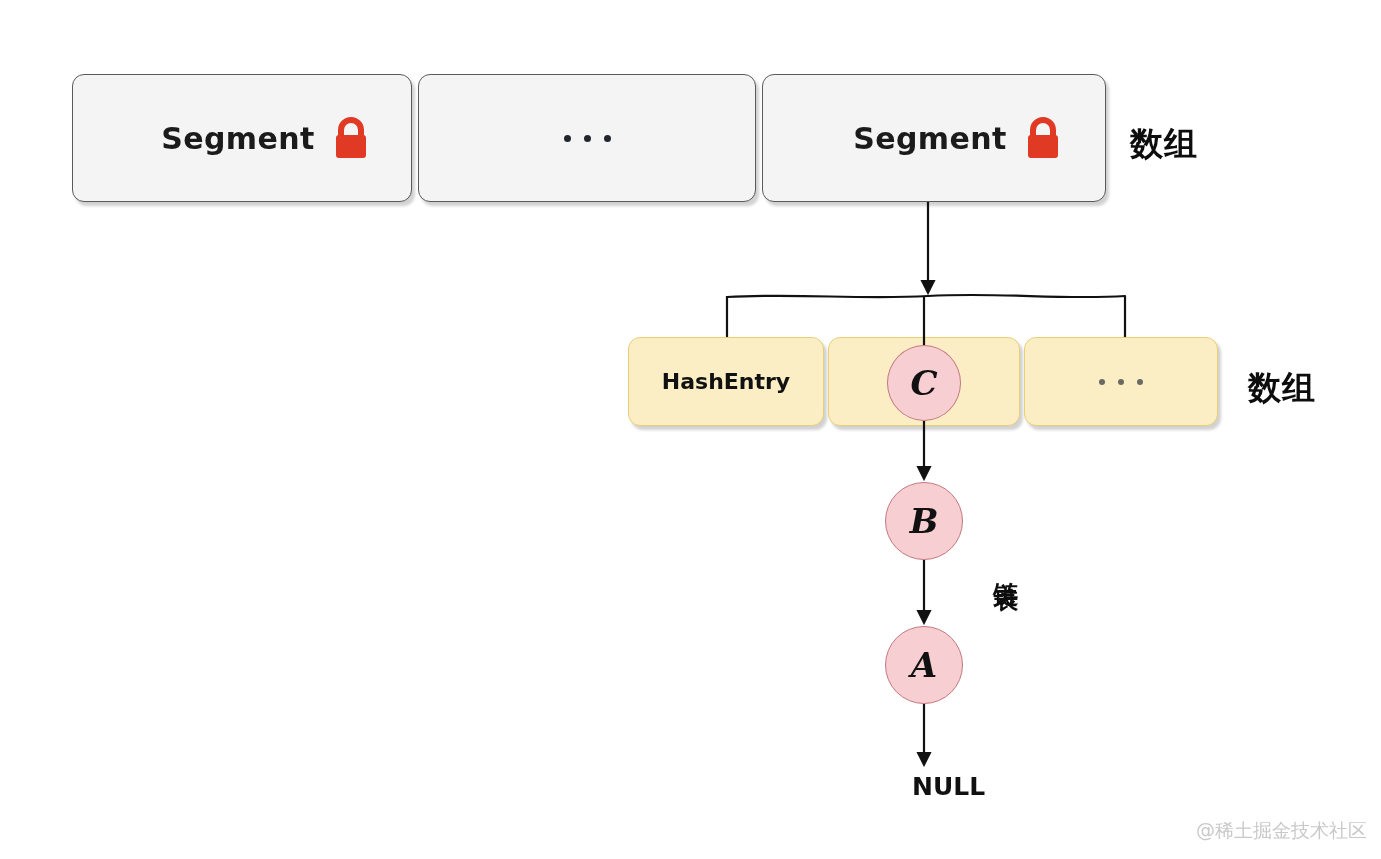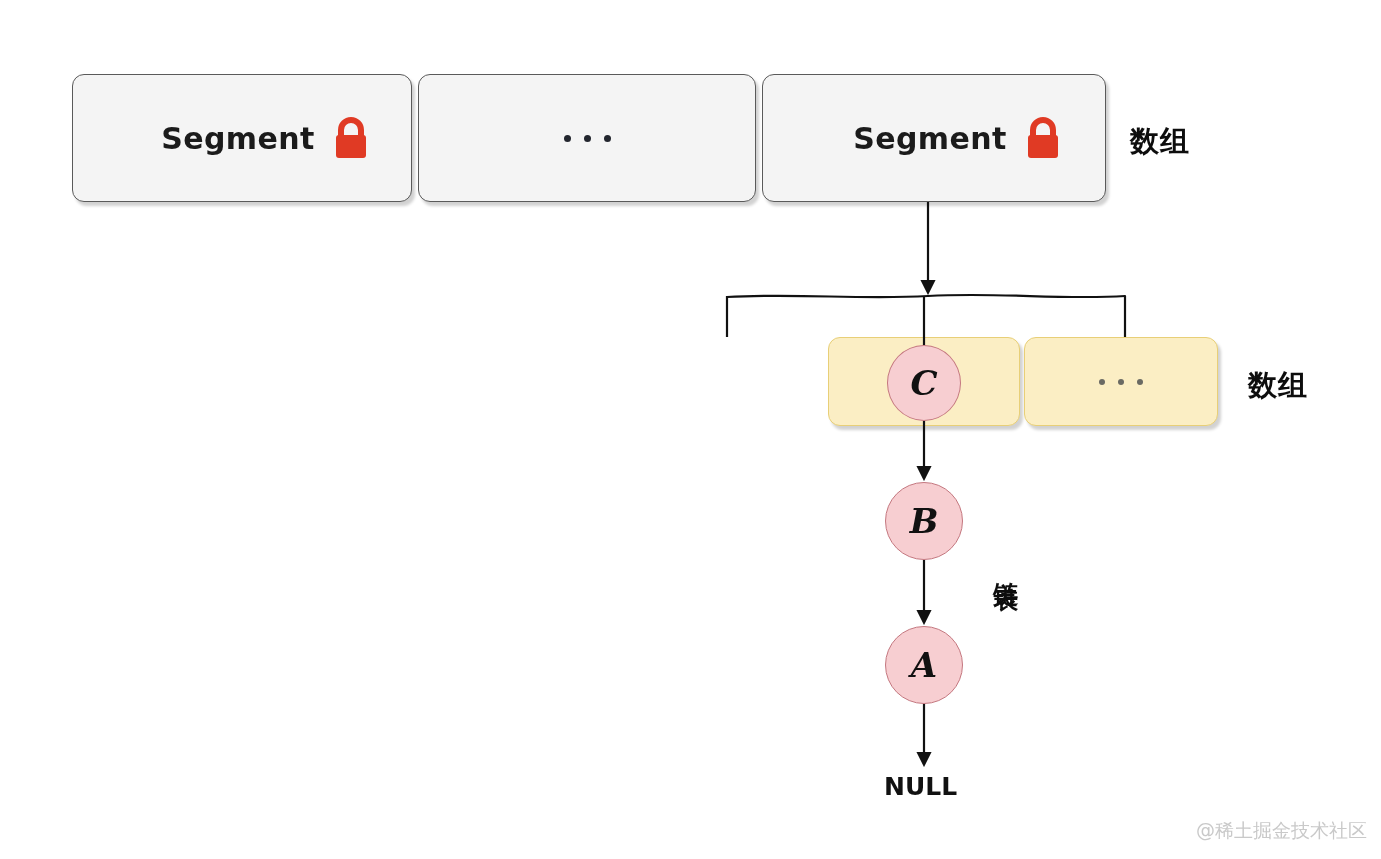--- a/index.html
+++ b/index.html
@@ -97,21 +97,21 @@
     font-size: 34px;
     font-weight: 700;
     color: #111111;
     box-sizing: border-box;
   }
 
   
   .cjk {
     position: absolute;
     font-family: "DejaVu Sans", sans-serif;
-    font-size: 29px;
+    font-size: 33px;
     font-weight: 700;
     color: #0d0d0d;
     white-space: nowrap;
     letter-spacing: 1px;
   }
   .cjk.vertical {
     writing-mode: vertical-rl;
     font-size: 25px;
     letter-spacing: 3px;
     line-height: 1.05;
@@ -171,20 +171,23 @@
     <span class="lock">
       <svg viewBox="0 0 40 44" width="40" height="44">
         <path d="M10 20 V14 a10 10 0 0 1 20 0 V20" fill="none" stroke="#e03a24" stroke-width="6"></path>
         <rect x="5" y="19" width="30" height="23" rx="3" fill="#e03a24"></rect>
       </svg>
     </span>
   </div>
 
   <div class="cjk" style="left:1130px; top:122px;">数组</div>
 
+  <div class="box entry-box" style="left:628px; top:337px; width:196px; height:89px;">
+    <span class="entry-label">HashEntry</span>
+  </div>
 
   <div class="box entry-box" style="left:828px; top:337px; width:192px; height:89px;"></div>
 
   <div class="box entry-box" style="left:1024px; top:337px; width:194px; height:89px;">
     <span class="dots small">
       <i></i>
         <i></i>
         <i></i>
     </span>
   </div>
@@ -198,21 +201,21 @@
   <div class="node" style="left:885px; top:482px; width:78px; height:78px;">
     <span>B</span>
   </div>
 
   <div class="node" style="left:885px; top:626px; width:78px; height:78px;">
     <span>A</span>
   </div>
 
   <div class="cjk vertical" style="left:992px; top:562px;">链表</div>
 
-  <div class="null-label" style="left:884px; top:772px;">NULL</div>
+  <div class="null-label" style="left:912px; top:772px;">NULL</div>
 
   <svg class="overlay">
     <defs>
       <marker id="arrowhead" viewBox="0 0 10 10" refX="8" refY="5" markerWidth="7" markerHeight="7" orient="auto-start-reverse">
         <path d="M 0 0 L 10 5 L 0 10 z" fill="#111111"></path>
       </marker>
     </defs>
 
     <path d="M 928 202 L 928 292" stroke="#111111" stroke-width="2.2" fill="none" marker-end="url(#arrowhead)"></path>
 

